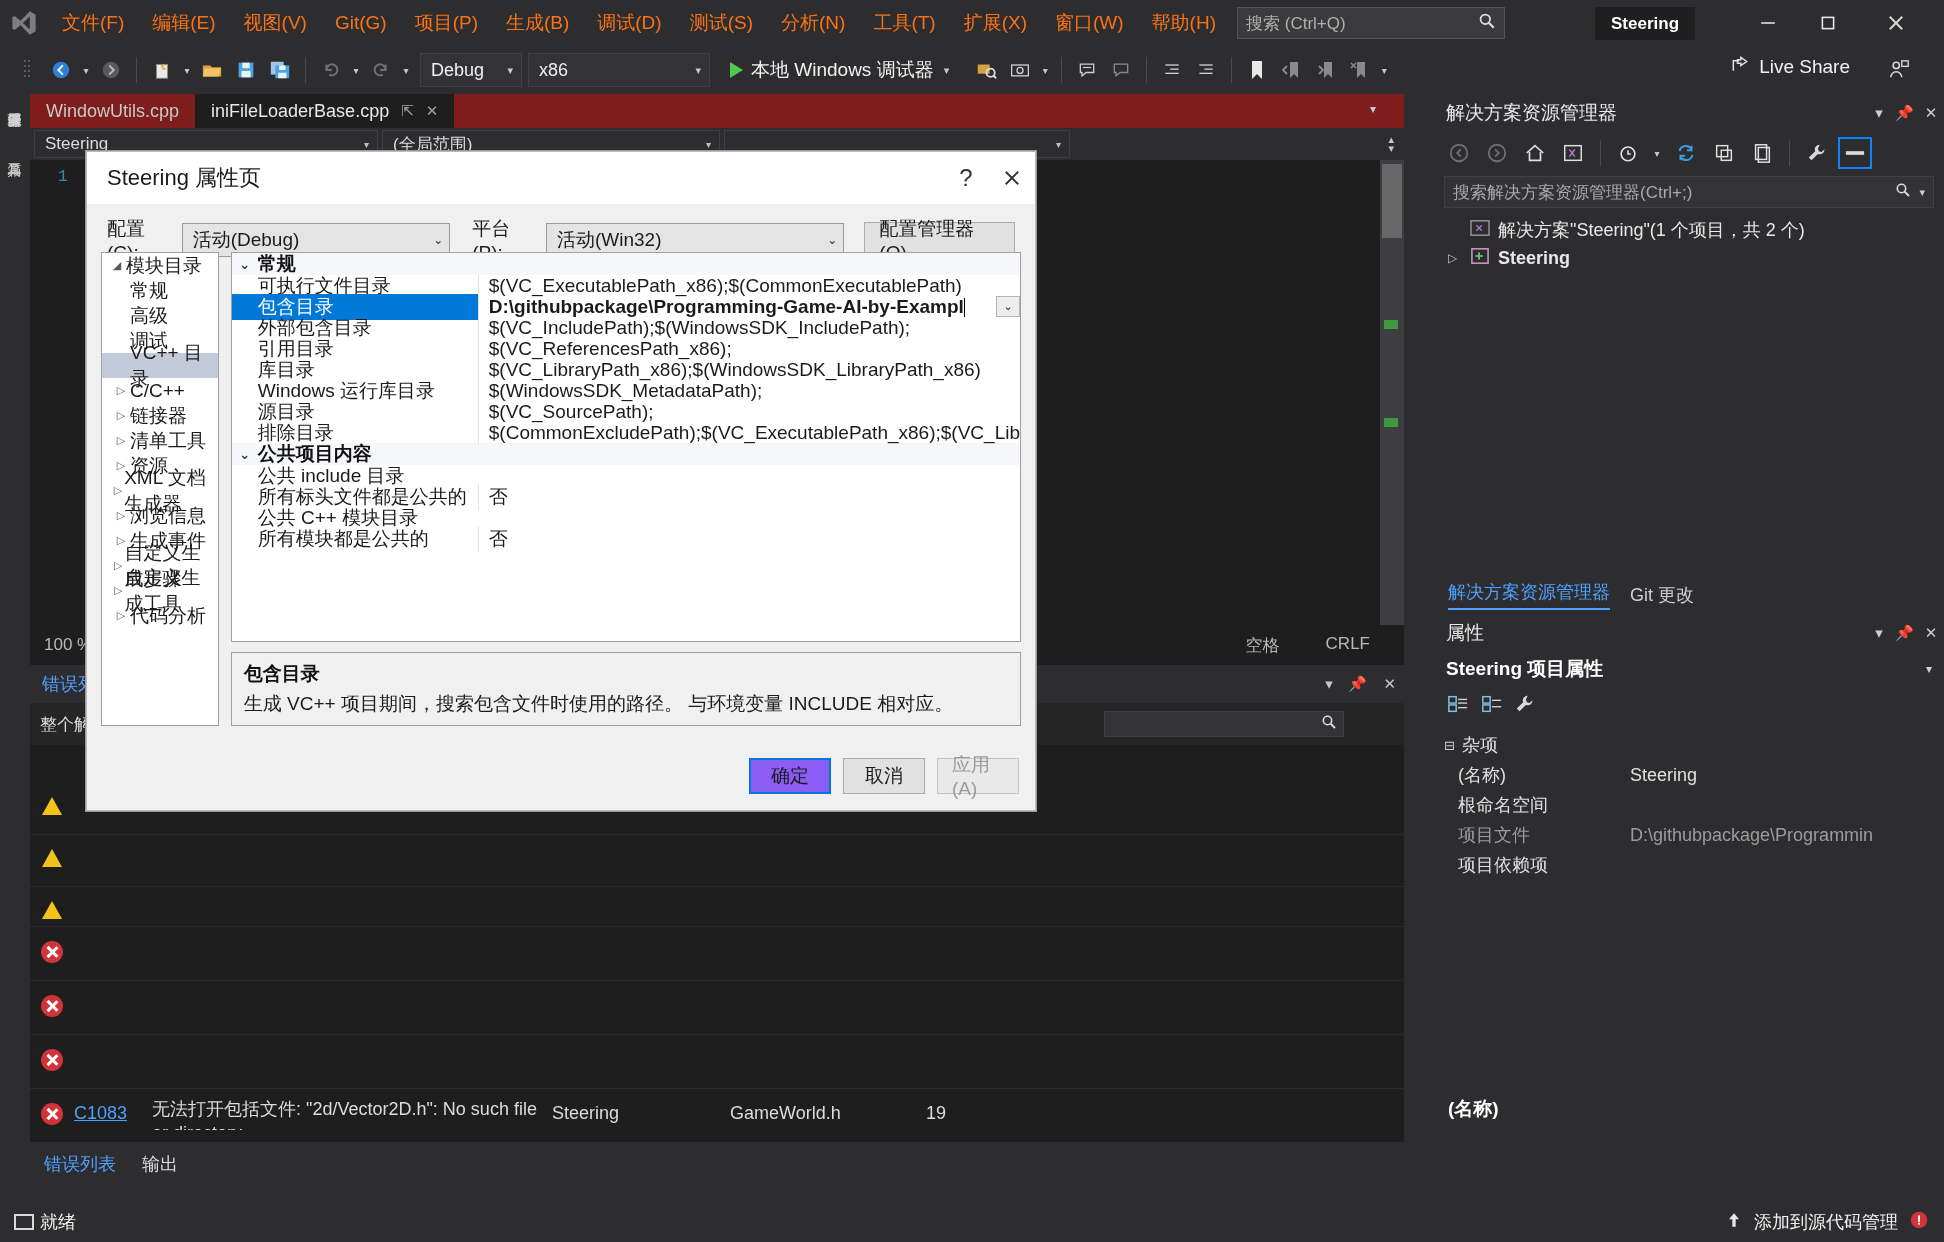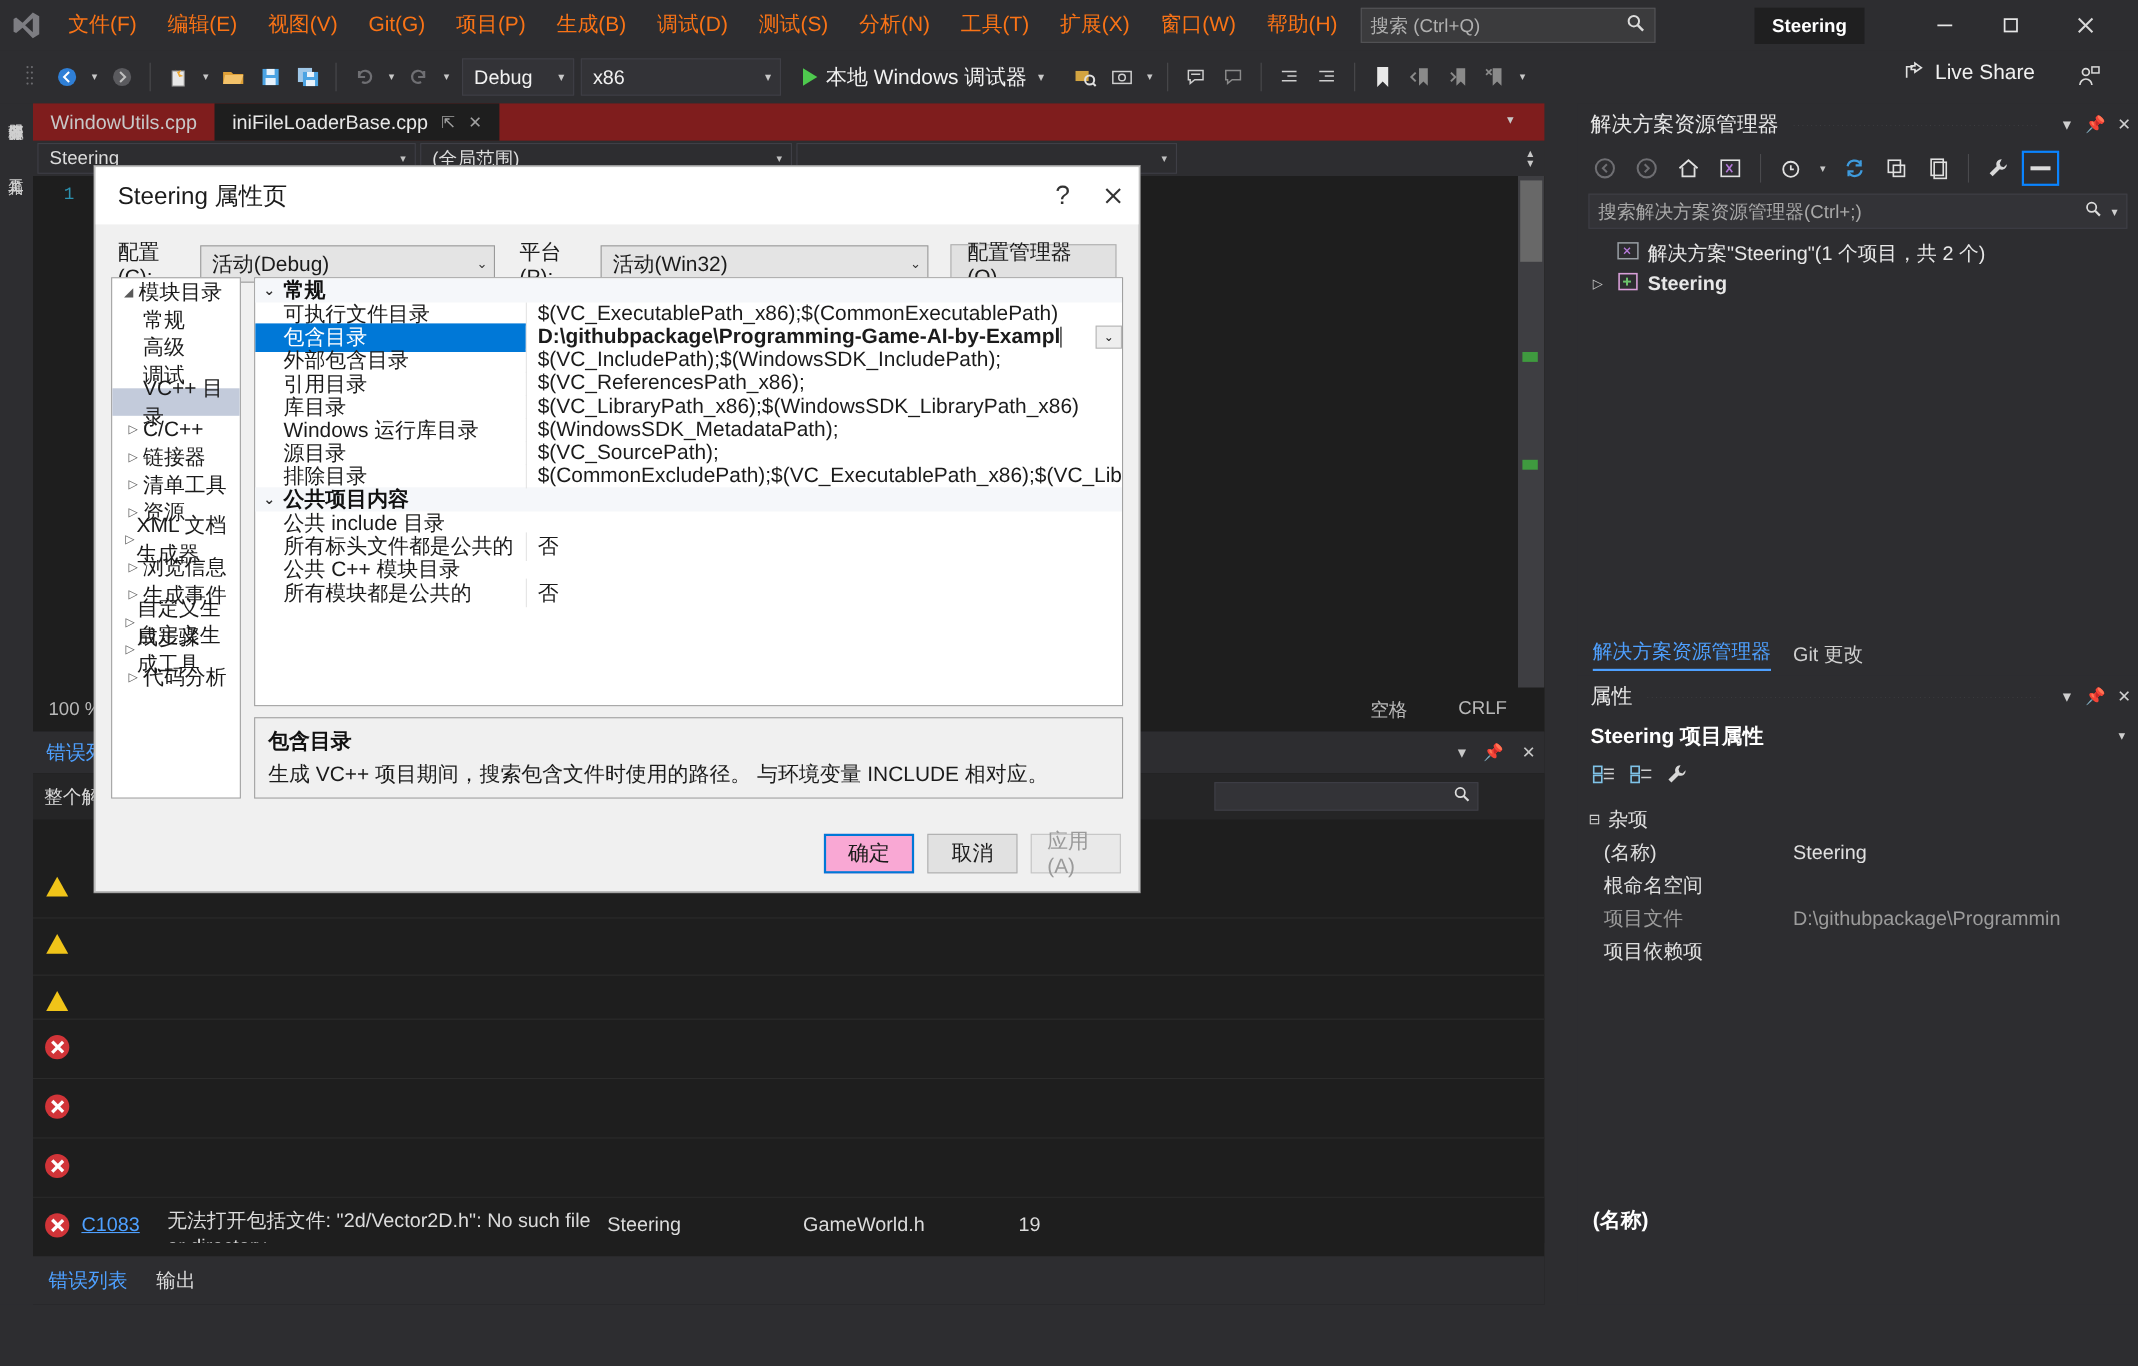--- a/index.html
+++ b/index.html
@@ -179,21 +179,21 @@
   .combo-lt {
     height:34px; background:#e4e4e4; border:1px solid #9a9a9a; display:flex; align-items:center;
     padding:0 6px 0 10px; font-size:19px; color:#1b1b1b;
   }
   .combo-lt .cv { flex:1; white-space:nowrap; overflow:hidden; }
   .combo-lt .ca { font-size:12px; color:#333; margin-left:8px; }
   .btn {
     height:36px; padding:0 14px; background:#e1e1e1; border:1px solid #adadad;
     font-size:19px; color:#1b1b1b; display:flex; align-items:center; justify-content:center;
   }
-  .btn.primary { border:2px solid #0078d7; background:#f9a8d4; }
+  .btn.primary { border:2px solid #0078d7; background:#8b5cf6; }
   .btn.disabled { color:#9a9a9a; background:#e9e9e9; border-color:#c4c4c4; }
 
   .dlg-body { position:absolute; left:14px; top:100px; right:14px; bottom:84px; display:flex; }
   .tree-pane { width:226px; background:#ffffff; border:1px solid #a0a0a0; overflow:hidden; }
   .tnode { height:25px; display:flex; align-items:center; font-size:19px; color:#1b1b1b; }
   .tnode .arw { width:18px; text-align:center; color:#5a5a5a; font-size:11px; }
   .tnode.sel { background:#c3cbdb; }
   .tnode.lvl0 { padding-left:6px; }
   .tnode.lvl1 { padding-left:28px; }
   .tnode.lvl1x { padding-left:10px; }
@@ -759,20 +759,39 @@
             <span class="k">项目依赖项</span>
             <span class="v"></span>
           </div>
         </div>
         <div class="prop-desc">
           <div class="t">(名称)</div>
         </div>
       </div>
     </div>
 
+    <div class="statusbar">
+      <span class="status-sq"></span>
+      <span class="ready">就绪</span>
+      <span class="rightside">
+        <span>
+          <svg width="20" height="20" viewBox="0 0 24 24">
+              <path d="M12 4 l6 7 h-4 v9 h-4 v-9 H6 Z" fill="#e8e8e8"></path>
+            </svg>
+        </span>
+        <span>添加到源代码管理</span>
+        <span>
+          <svg width="22" height="22" viewBox="0 0 24 24">
+              <circle cx="12" cy="12" r="9" fill="#d13438"></circle>
+              <rect x="11" y="7" width="2" height="7" fill="#fff"></rect>
+              <rect x="11" y="15" width="2" height="2" fill="#fff"></rect>
+            </svg>
+        </span>
+      </span>
+    </div>
 
     <div class="dlg">
       <div class="dlg-title">
         <span class="t">Steering 属性页</span>
         <span class="sp"></span>
         <span class="hb">?</span>
         <span class="hb">
           <svg width="20" height="20" viewBox="0 0 16 16">
               <line x1="3" y1="3" x2="13" y2="13" stroke="#333" stroke-width="1.5"></line>
               <line x1="13" y1="3" x2="3" y2="13" stroke="#333" stroke-width="1.5"></line>

